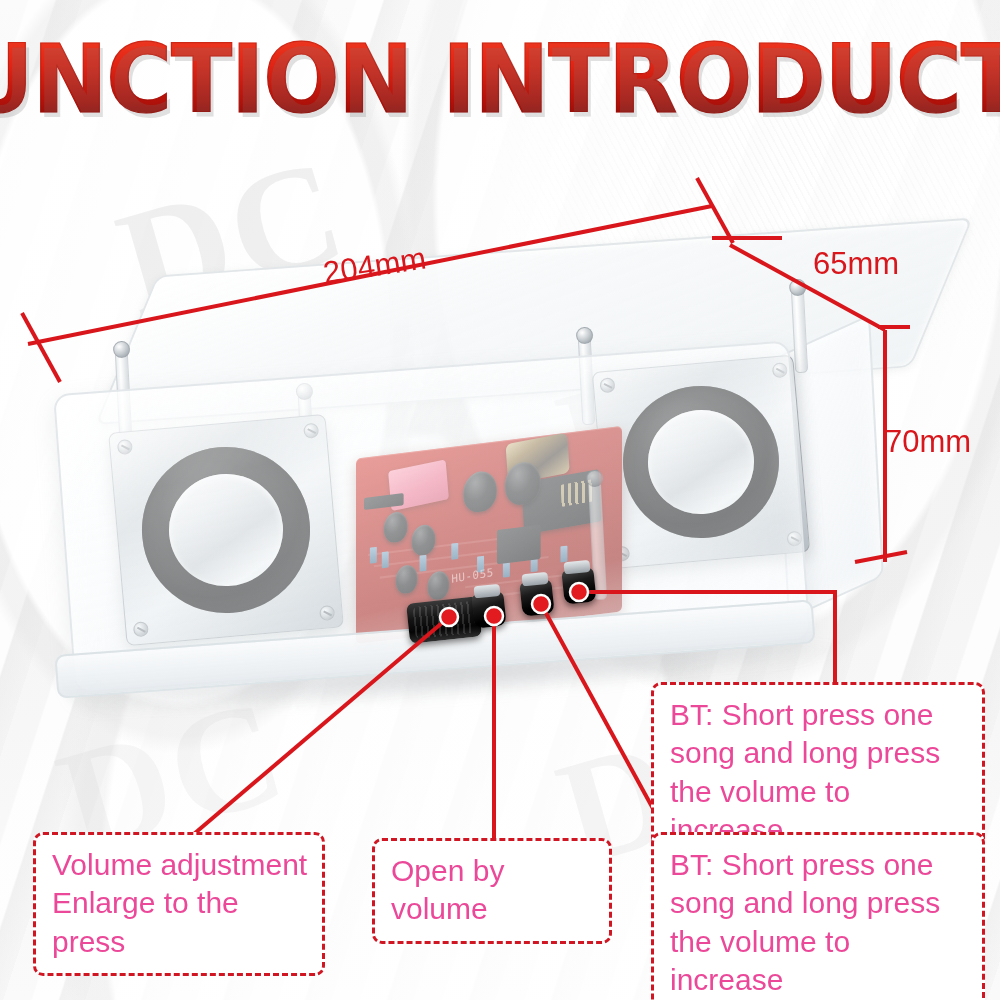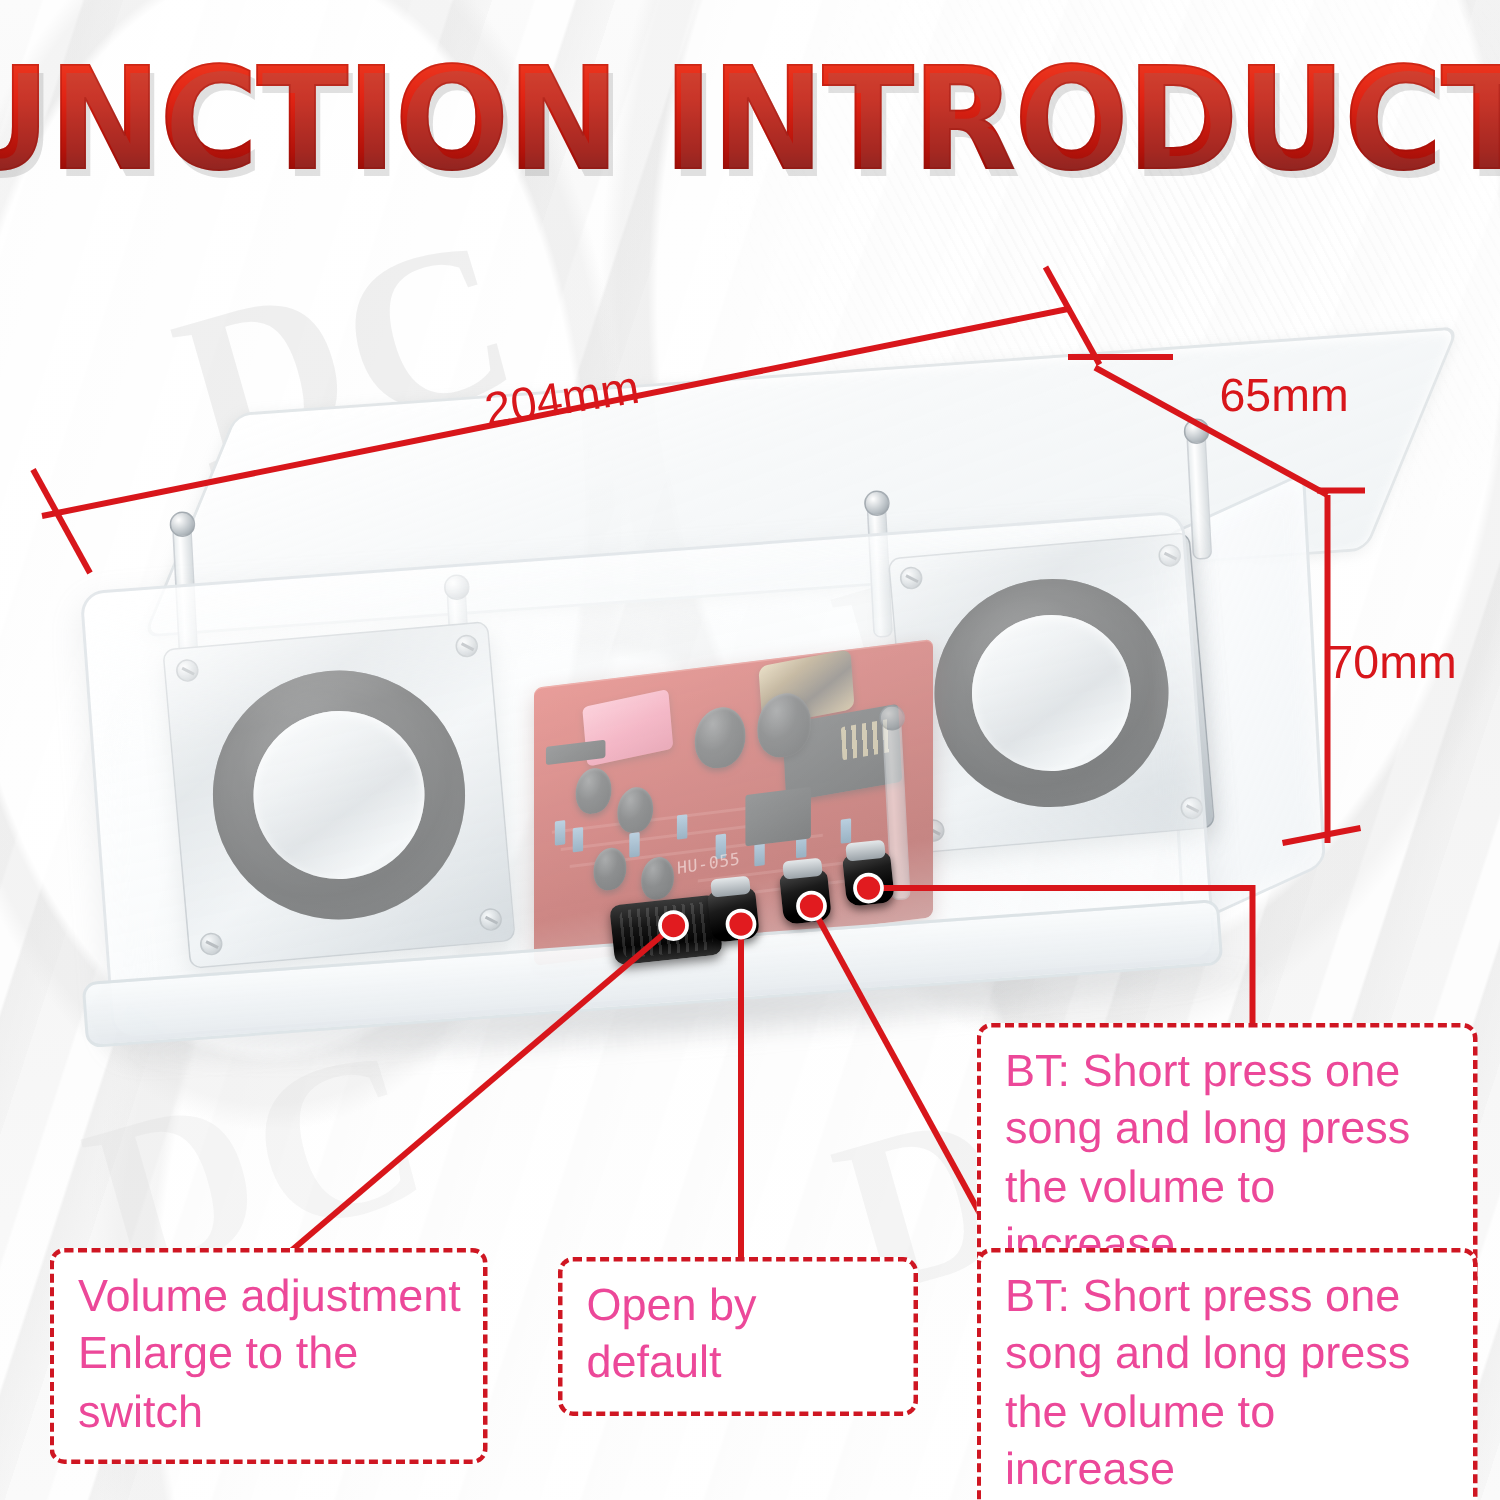--- a/index.html
+++ b/index.html
@@ -479,25 +479,25 @@
       <circle cx="579" cy="592" r="9"></circle>
     </g>
   </svg>
 
   <div class="dim-label" id="lbl-204">204mm</div>
   <div class="dim-label" id="lbl-65">65mm</div>
   <div class="dim-label" id="lbl-70">70mm</div>
 
   <div class="callout" id="co-volume">
     <div>Volume adjustment</div>
-    <div>Enlarge to the switch</div>
+    <div>Enlarge to the press</div>
   </div>
 
   <div class="callout" id="co-btsw">
-    <div>Open by default</div>
+    <div>Open by volume</div>
   </div>
 
   <div class="callout" id="co-bt1">
     <div>BT: Short press one</div>
     <div>song and long press</div>
     <div>the volume to increase</div>
   </div>
 
   <div class="callout" id="co-bt2">
     <div>BT: Short press one</div>

